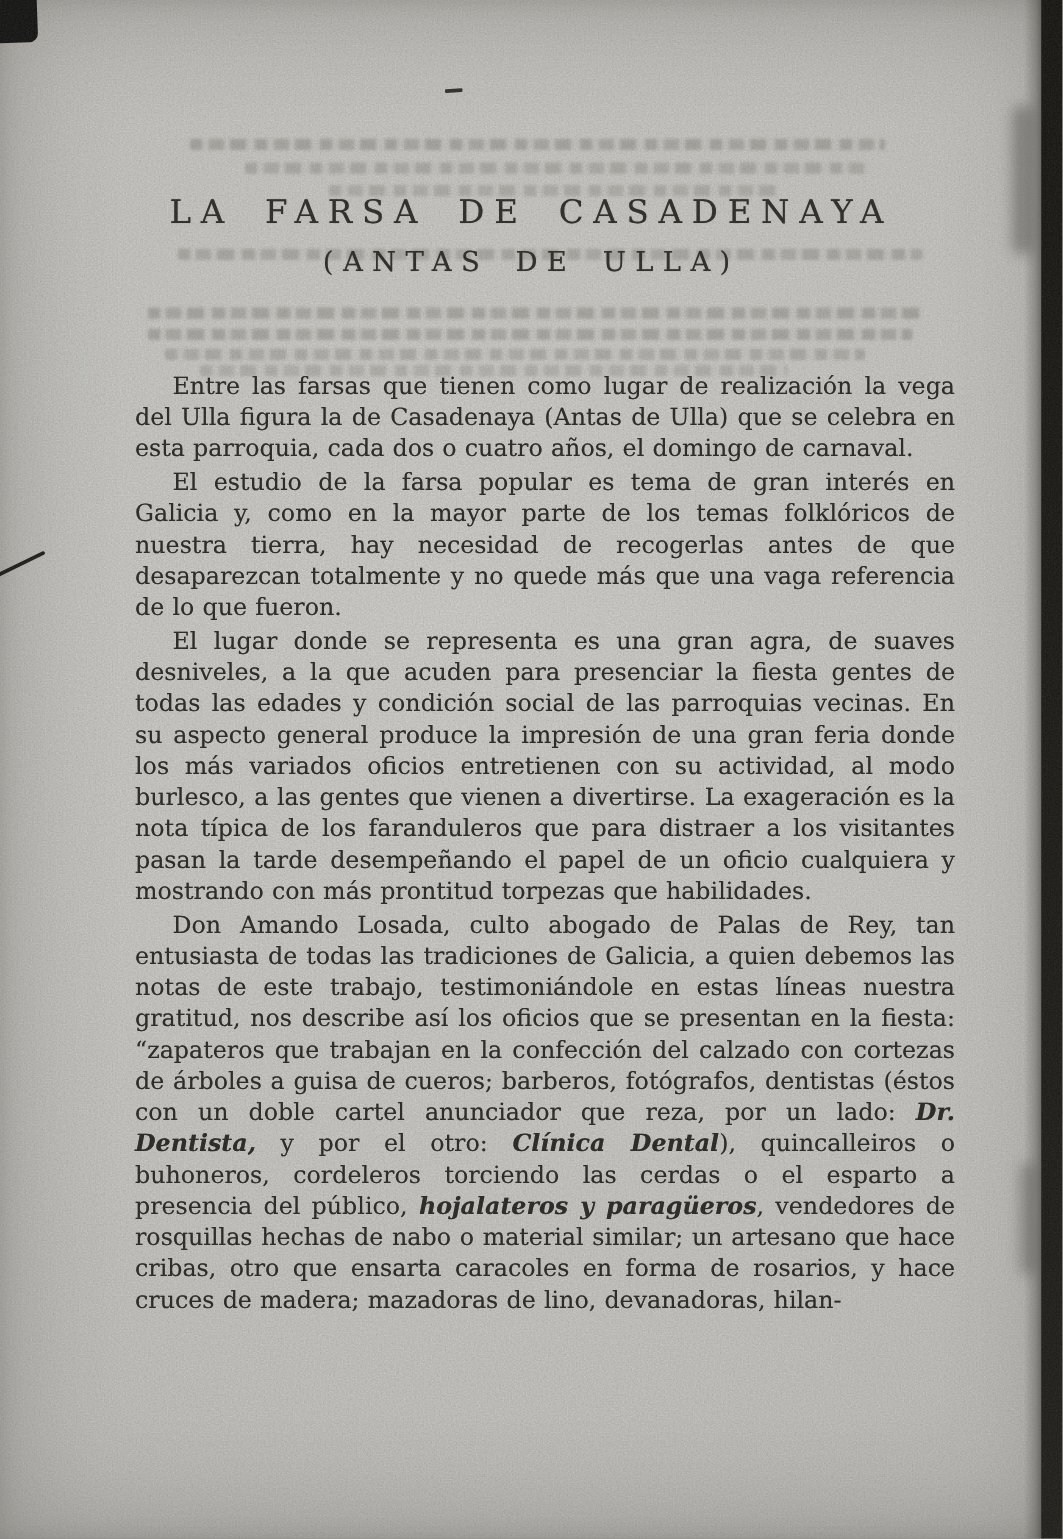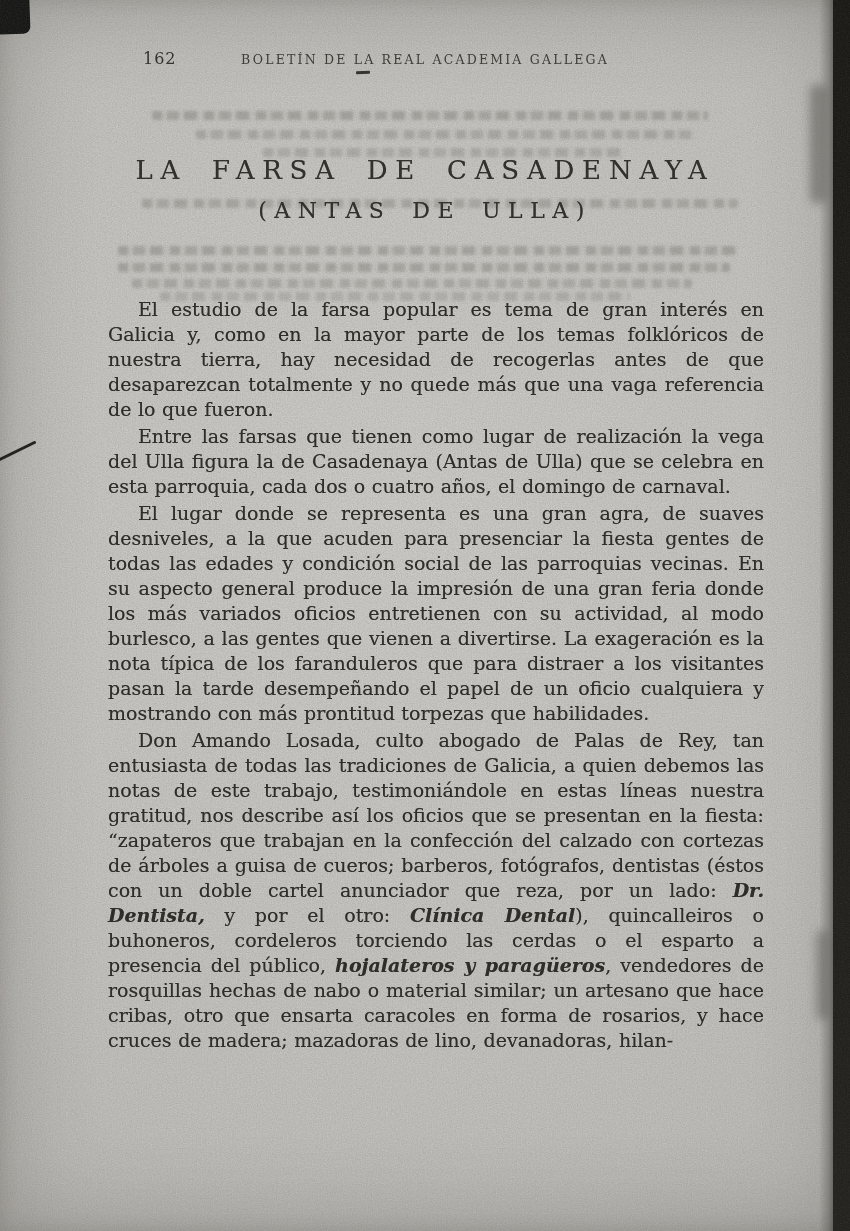--- a/index.html
+++ b/index.html
@@ -98,34 +98,30 @@
 
   <div class="ghost-line g1"></div>
   <div class="ghost-line g2"></div>
   <div class="ghost-line g3"></div>
   <div class="ghost-line g4"></div>
   <div class="ghost-line g5"></div>
   <div class="ghost-line g6"></div>
   <div class="ghost-line g7"></div>
   <div class="ghost-line g8"></div>
 
-  <header class="running-head">
-    <span class="page-num">162</span>
-    <span class="head-title">BOLETÍN DE LA REAL ACADEMIA GALLEGA</span>
-  </header>
   <div class="head-dash"></div>
 
   <h1 class="title-block" style="margin:0; font-weight:normal;">
     <span class="title-line1">LA FARSA DE CASADENAYA</span>
     <span class="title-line2">(ANTAS DE ULLA)</span>
   </h1>
 
   <main class="body-text">
+    <p class="para">Entre las farsas que tienen como lugar de realización la vega del Ulla figura la de Casadenaya (Antas de Ulla) que se celebra en esta parroquia, cada dos o cuatro años, el domingo de carnaval.</p>
     <p class="para">El estudio de la farsa popular es tema de gran interés en Galicia y, como en la mayor parte de los temas folklóricos de nuestra tierra, hay necesidad de recogerlas antes de que desaparezcan totalmente y no quede más que una vaga referencia de lo que fueron.</p>
-    <p class="para">Entre las farsas que tienen como lugar de realización la vega del Ulla figura la de Casadenaya (Antas de Ulla) que se celebra en esta parroquia, cada dos o cuatro años, el domingo de carnaval.</p>
     <p class="para">El lugar donde se representa es una gran agra, de suaves desniveles, a la que acuden para presenciar la fiesta gentes de todas las edades y condición social de las parroquias vecinas. En su aspecto general produce la impresión de una gran feria donde los más variados oficios entretienen con su actividad, al modo burlesco, a las gentes que vienen a divertirse. La exageración es la nota típica de los faranduleros que para distraer a los visitantes pasan la tarde desempeñando el papel de un oficio cualquiera y mostrando con más prontitud torpezas que habilidades.</p>
     <p class="para"><span>Don Amando Losada, culto abogado de Palas de Rey, tan entusiasta de todas las tradiciones de Galicia, a quien debemos las notas de este trabajo, testimoniándole en estas líneas nuestra gratitud, nos describe así los oficios que se presentan en la fiesta: “zapateros que trabajan en la confección del calzado con cortezas de árboles a guisa de cueros; barberos, fotógrafos, dentistas (éstos con un doble cartel anunciador que reza, por un lado: </span><em class="ital">Dr. Dentista,</em><span> y por el otro: </span><em class="ital">Clínica Dental</em><span>), quincalleiros o buhoneros, cordeleros torciendo las cerdas o el esparto a presencia del público, </span><em class="ital">hojalateros y paragüeros</em><span>, vendedores de rosquillas hechas de nabo o material similar; un artesano que hace cribas, otro que ensarta caracoles en forma de rosarios, y hace cruces de madera; mazadoras de lino, devanadoras, hilan-</span></p>
   </main>
 
   <div class="artifact corner-tl"></div>
   <div class="artifact right-feather"></div>
   <div class="artifact right-band"></div>
   <div class="artifact right-blotch1"></div>
   <div class="artifact right-blotch2"></div>
   <div class="artifact slash-mark"></div>

